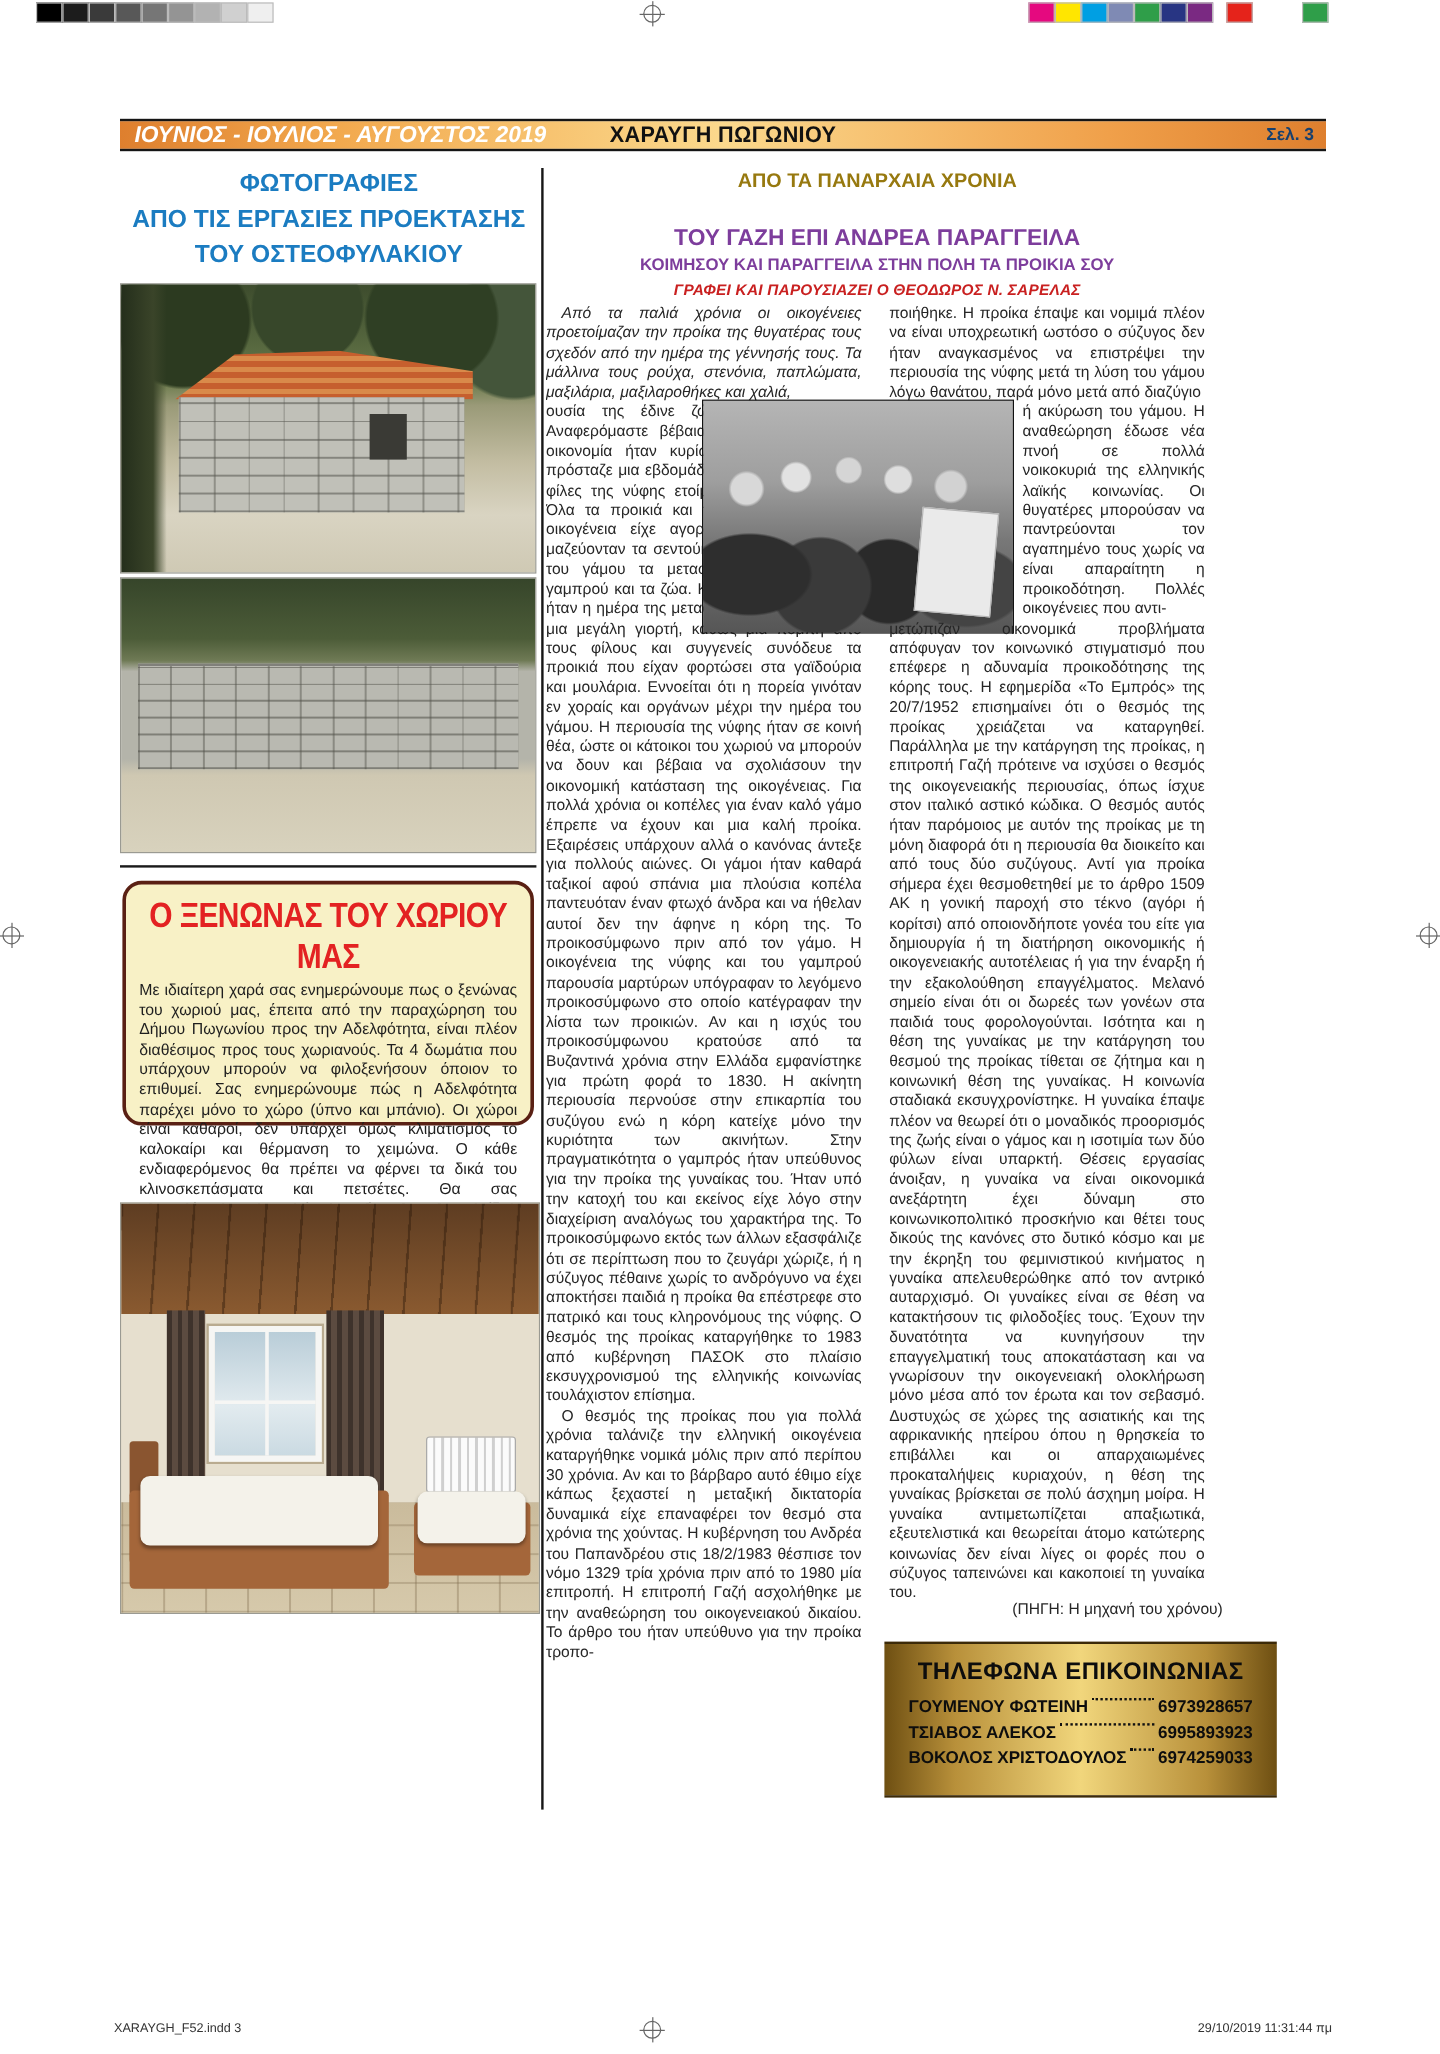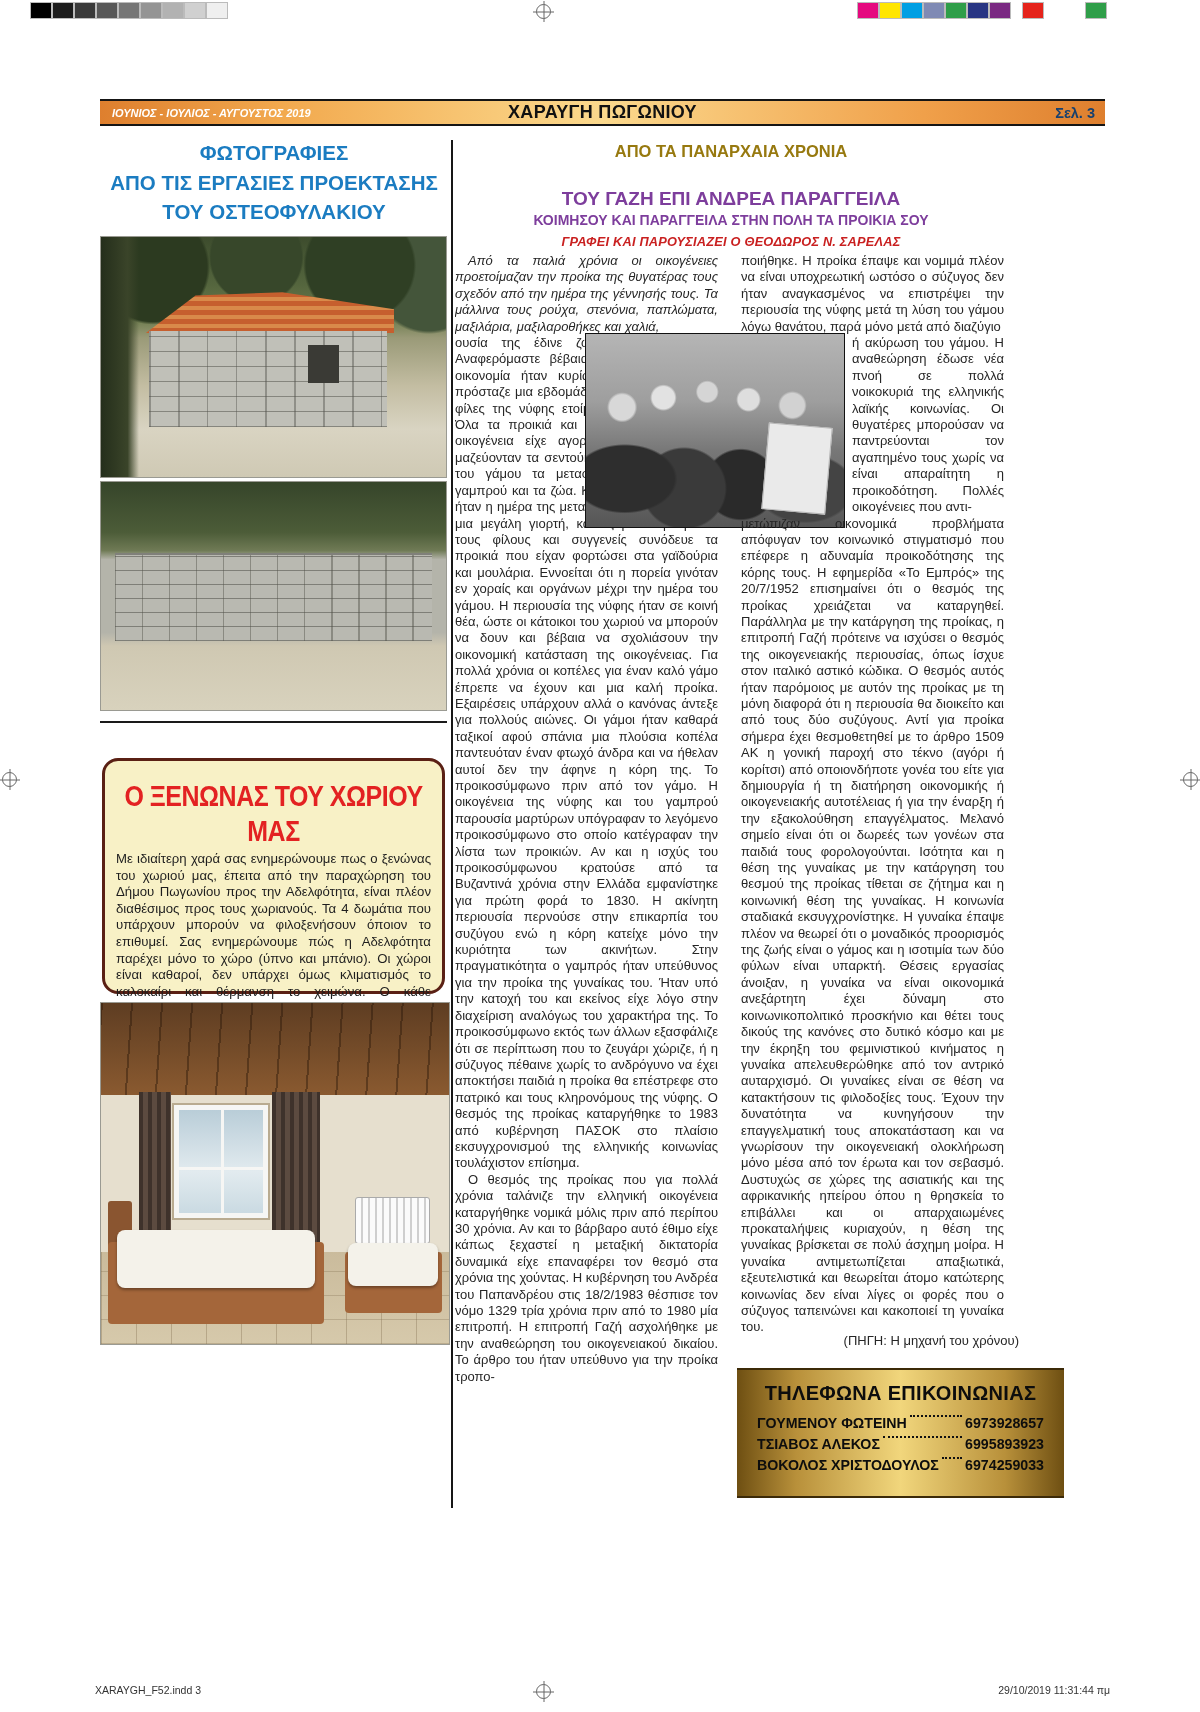--- a/index.html
+++ b/index.html
@@ -11,21 +11,21 @@
   .reg{position:absolute;width:13px;height:13px;border:1.5px solid #666;border-radius:50%;}
   .reg::before,.reg::after{content:"";position:absolute;background:#666;}
   .reg::before{left:50%;top:-4px;bottom:-4px;width:1px;transform:translateX(-.5px);}
   .reg::after{top:50%;left:-4px;right:-4px;height:1px;transform:translateY(-.5px);}
 
   
   .header-bar{position:absolute;left:100px;top:99px;width:1005px;height:27px;
     background:linear-gradient(90deg,#de7f2e,#f2a94e 18%,#fbd98d 50%,#f0a04a 82%,#de7f2e);
     border-top:2.5px solid #151515;border-bottom:2.5px solid #151515;
     display:flex;align-items:center;box-sizing:border-box;}
-  .hdr-period{position:absolute;left:12px;color:#fff;font-weight:bold;font-size:11px;font-style:italic;}
+  .hdr-period{position:absolute;left:12px;color:#fff;font-weight:bold;font-size:19px;font-style:italic;}
   .hdr-masthead{position:absolute;left:0;right:0;text-align:center;color:#111;font-weight:bold;
     font-size:18px;letter-spacing:.3px;transform:scaleY(1.05);}
   .hdr-page{position:absolute;right:10px;color:#17406e;font-weight:bold;font-size:14.5px;}
 
   
   .left-headline{position:absolute;left:100px;top:138px;width:348px;text-align:center;
     color:#1b7cc1;font-weight:bold;font-size:20.5px;line-height:1.45;white-space:pre-line;}
   .photo{position:absolute;overflow:hidden;border:1px solid #9a9a92;box-sizing:border-box;}
   
   .photo1{left:100px;top:236px;width:347px;height:242px;
@@ -53,22 +53,22 @@
   .photo2 .rubble{position:absolute;left:0;bottom:0;width:100%;height:30%;
     background:radial-gradient(ellipse at 12% 70%,#ececе6 0 9%,transparent 10%),
                radial-gradient(ellipse at 28% 85%,#f0efe8 0 8%,transparent 9%),
                radial-gradient(ellipse at 55% 75%,#a9a69a 0 7%,transparent 8%),
                radial-gradient(ellipse at 75% 85%,#9d9a8e 0 9%,transparent 10%),
                radial-gradient(ellipse at 90% 65%,#8f8c80 0 7%,transparent 8%),
                linear-gradient(180deg,#c6bfa9,#d9d3c0);}
   .left-rule{position:absolute;left:100px;top:721px;width:347px;height:2px;background:#1a1a1a;}
 
   
-  .guest-box{position:absolute;left:102px;top:758px;width:343px;height:236px;box-sizing:border-box;
-    background:#f8f1c6;border:3px solid #5a2014;border-radius:16px;padding:20px 11px;}
+  .guest-box{position:absolute;left:102px;top:734px;width:343px;height:204px;box-sizing:border-box;
+    background:#f8f1c6;border:3px solid #5a2014;border-radius:16px;padding:10px 11px;}
   .guest-title{text-align:center;color:#e32222;font-weight:bold;font-size:26px;
     transform:scale(.96,1.12);transform-origin:center;margin:2px 0 6px;letter-spacing:-.5px;}
   .guest-body{font-size:13.2px;line-height:16.6px;text-align:justify;color:#1e1e1e;}
   .guest-body::first-line{}
   
   .photo3{left:100px;top:1002px;width:350px;height:343px;background:#e3dccb;}
   .photo3 .ceiling{position:absolute;left:0;top:0;width:100%;height:27%;
     background:repeating-linear-gradient(94deg,rgba(35,18,5,.4) 0 2px,transparent 2px 30px),
                linear-gradient(180deg,#5e3d22,#8a5a30);}
   .photo3 .wallL{position:absolute;left:0;top:27%;width:100%;height:46%;background:#e6dfce;}

